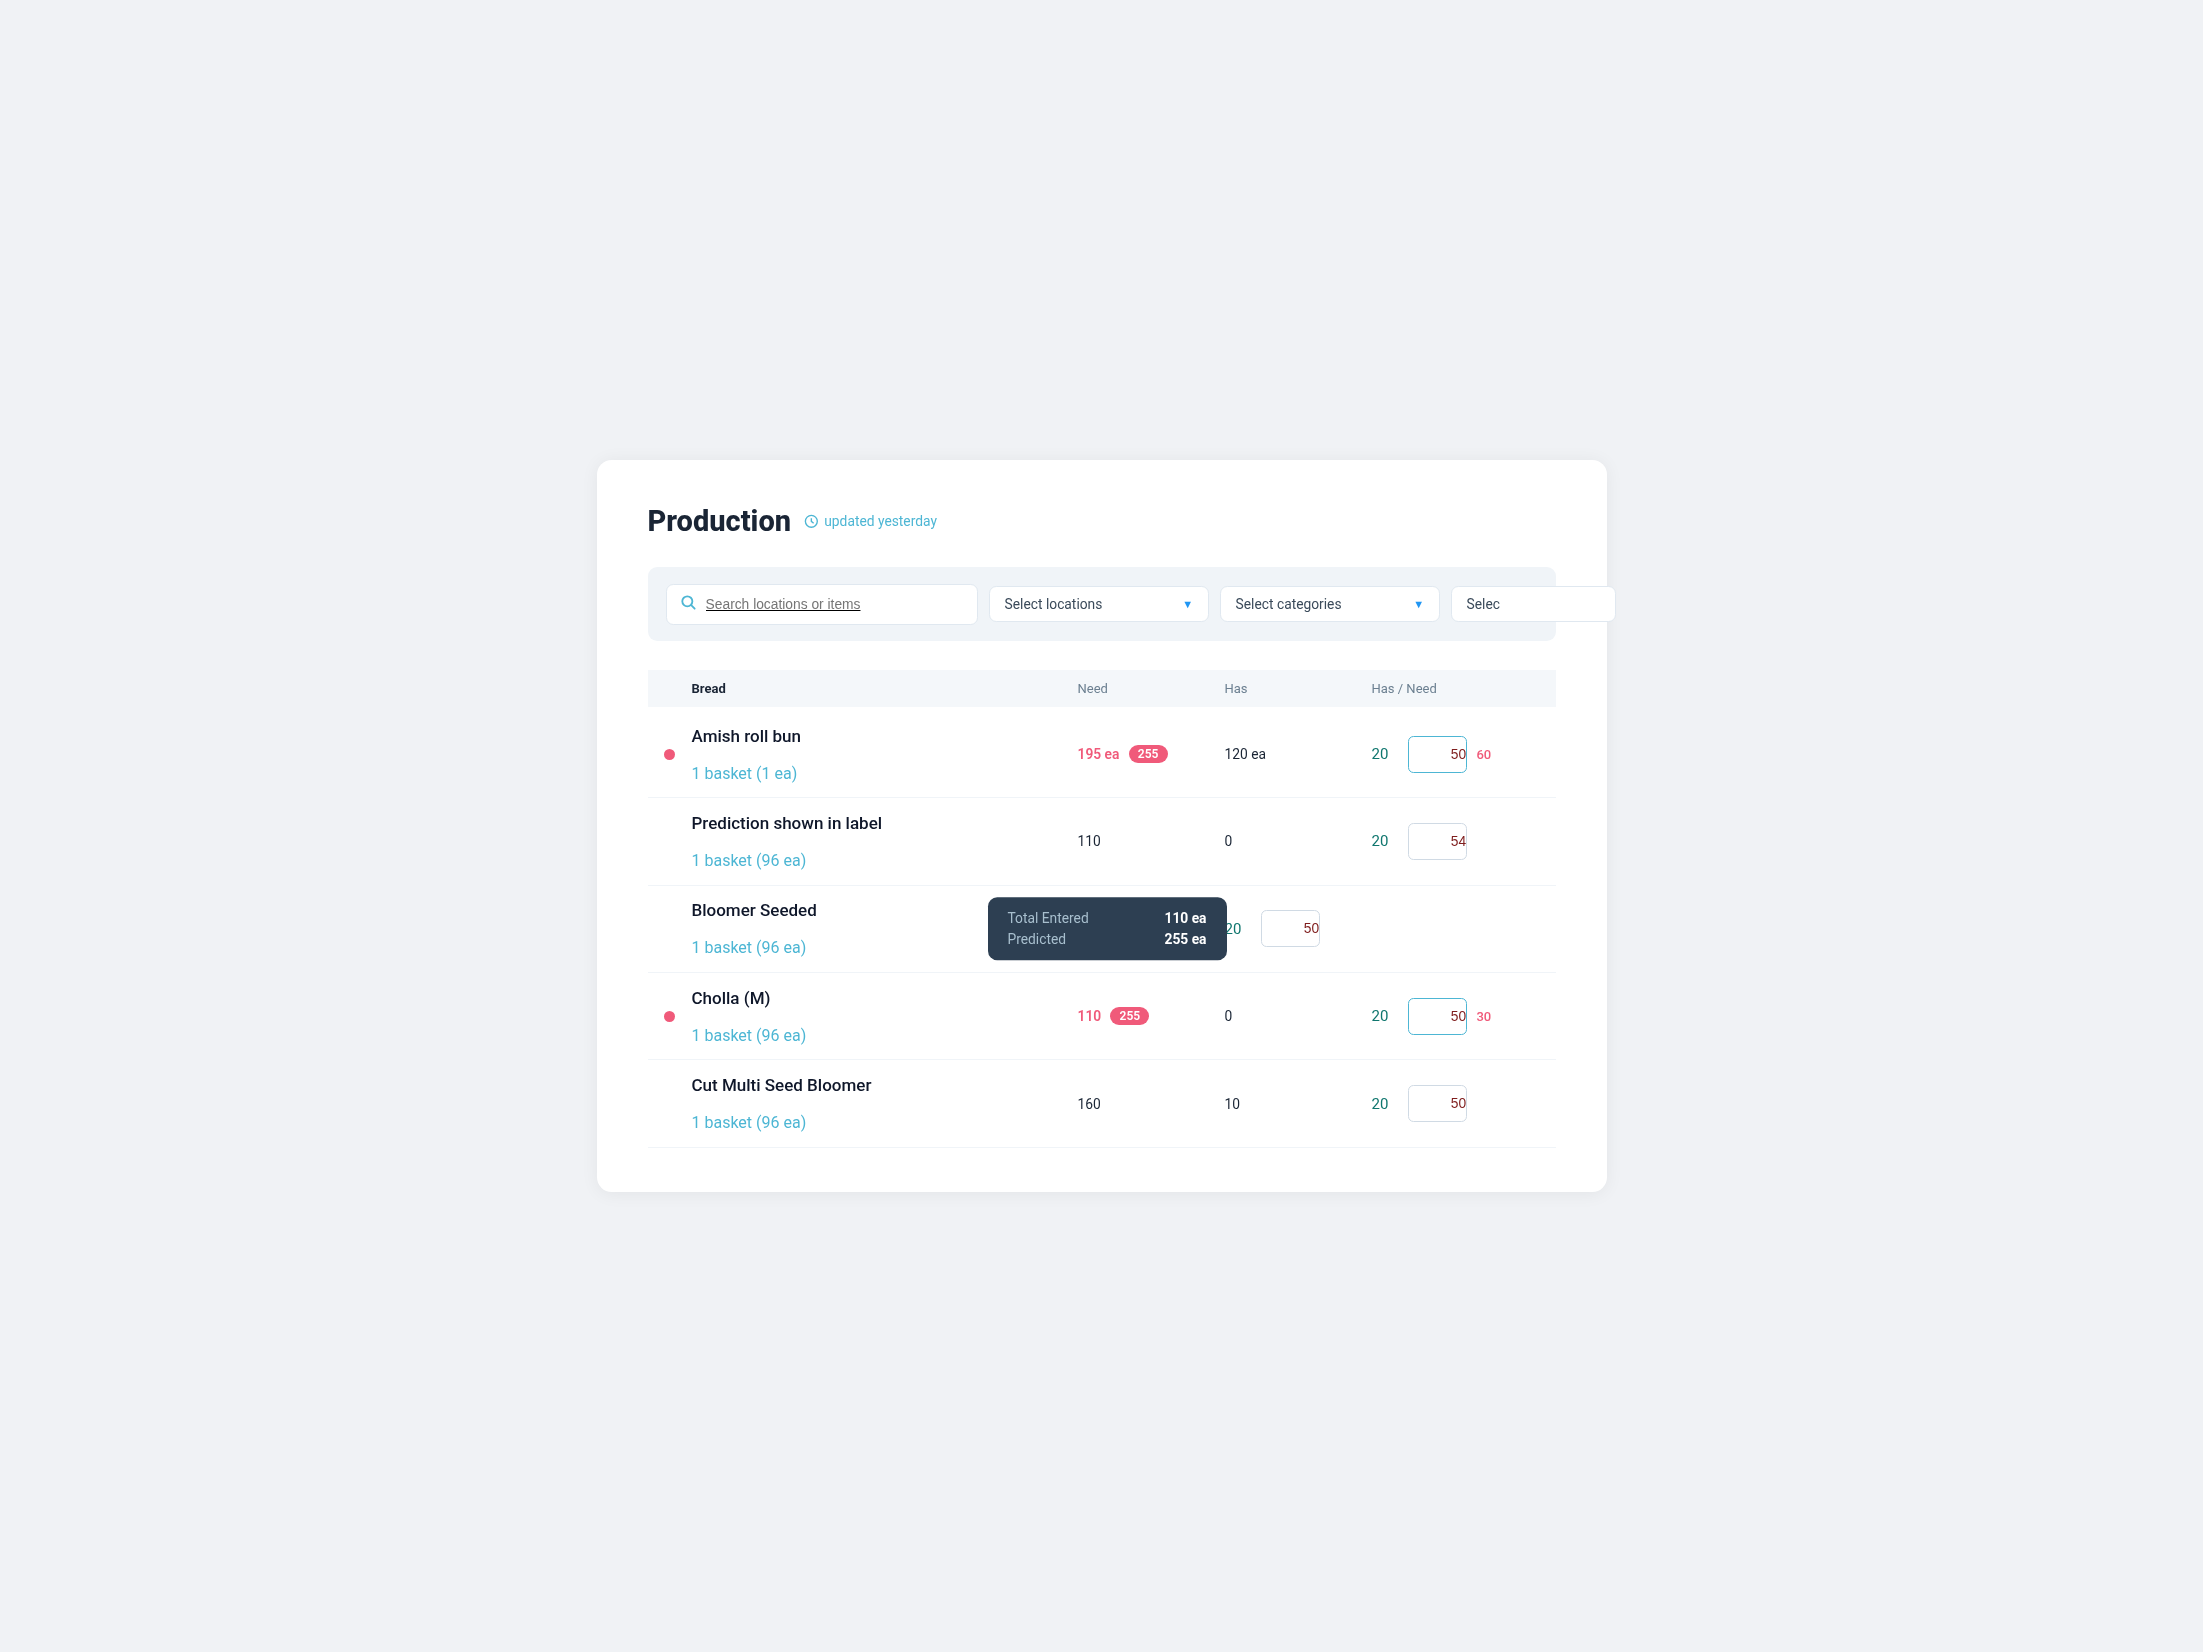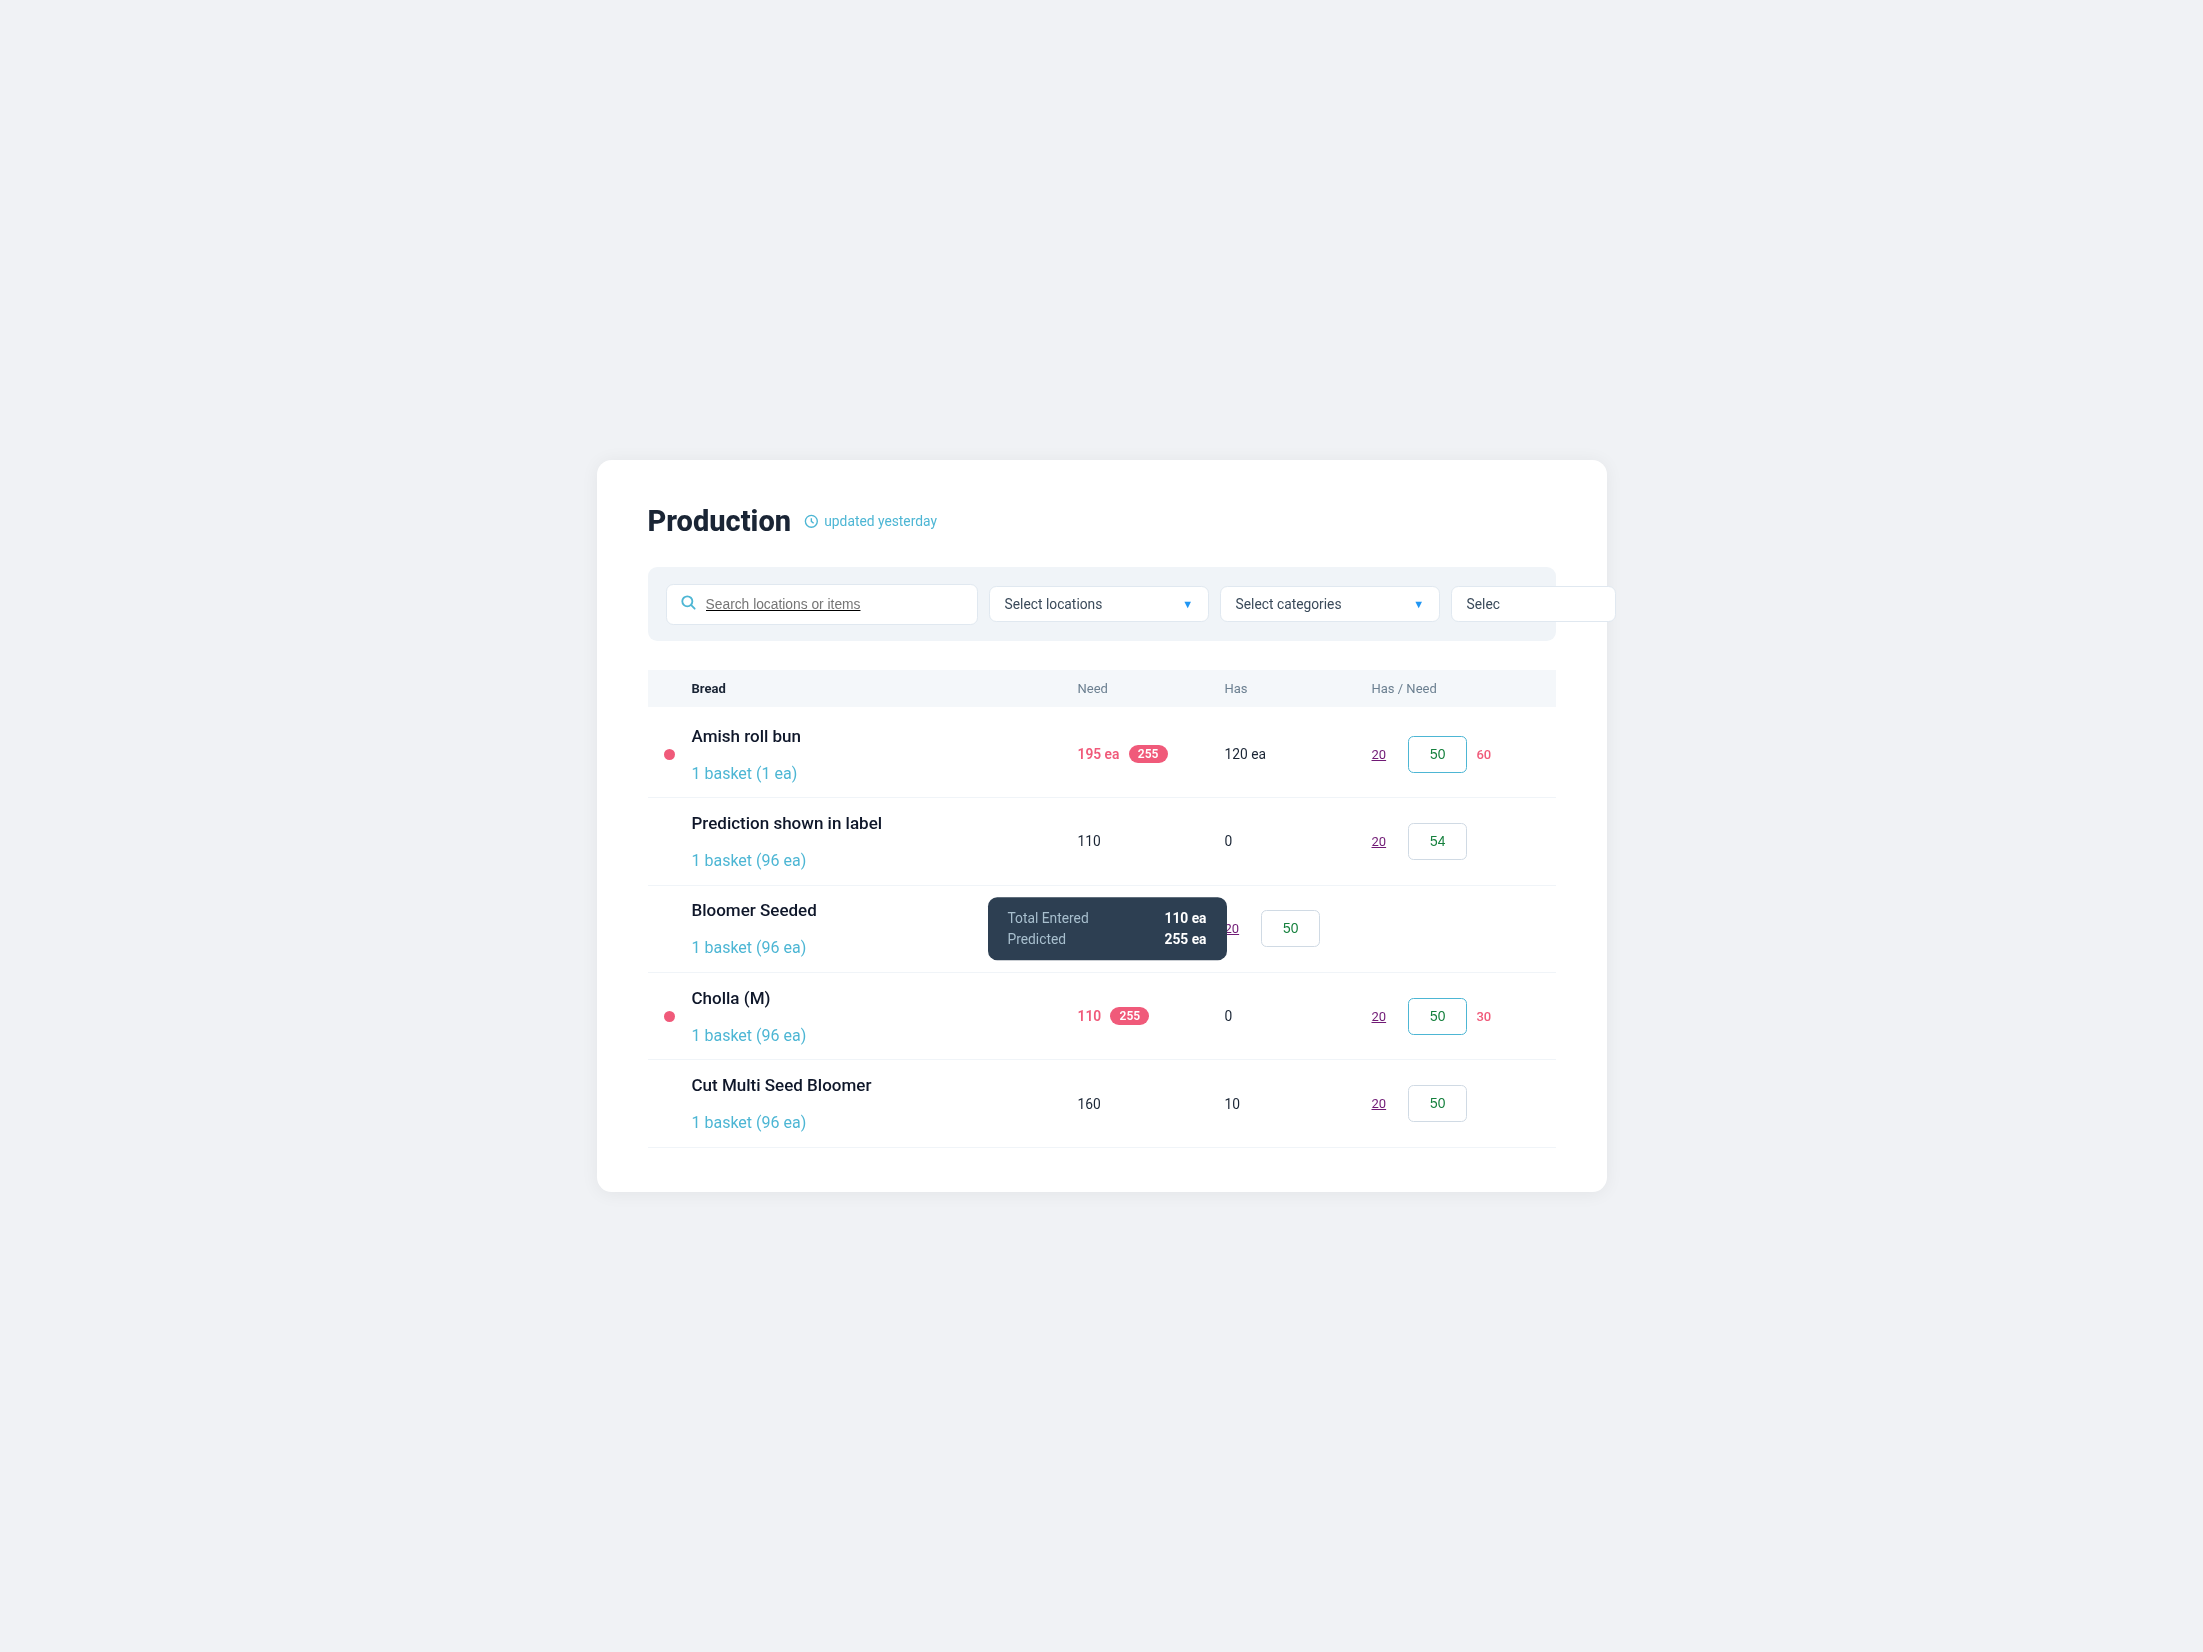--- a/index.html
+++ b/index.html
@@ -192,33 +192,32 @@
     .cpu-cell {
       font-size: 13.8px;
       color: #1a2535;
     }
     .debden-cell {
       display: flex;
       align-items: center;
       gap: 9.2px;
     }
     .debden-has {
-      font-size: 13px;
-      color: #701a75;
+      font-size: 15px;
+      color: #0f766e;
       min-width: 27.5px;
-      text-decoration: underline;
     }
     .qty-input {
       width: 59px;
       height: 37px;
       border: 1.4px solid #d0dae4;
       border-radius: 5.5px;
-      text-align: center;
-      font-size: 13.8px;
-      color: #15803d;
+      text-align: right;
+      font-size: 13.8px;
+      color: #7f1d1d;
       outline: none;
     }
     .qty-input.active {
       border-color: #4db6d4;
     }
     .qty-extra {
       font-size: 13px;
       color: #f05a7a;
       font-weight: 500;
     }

